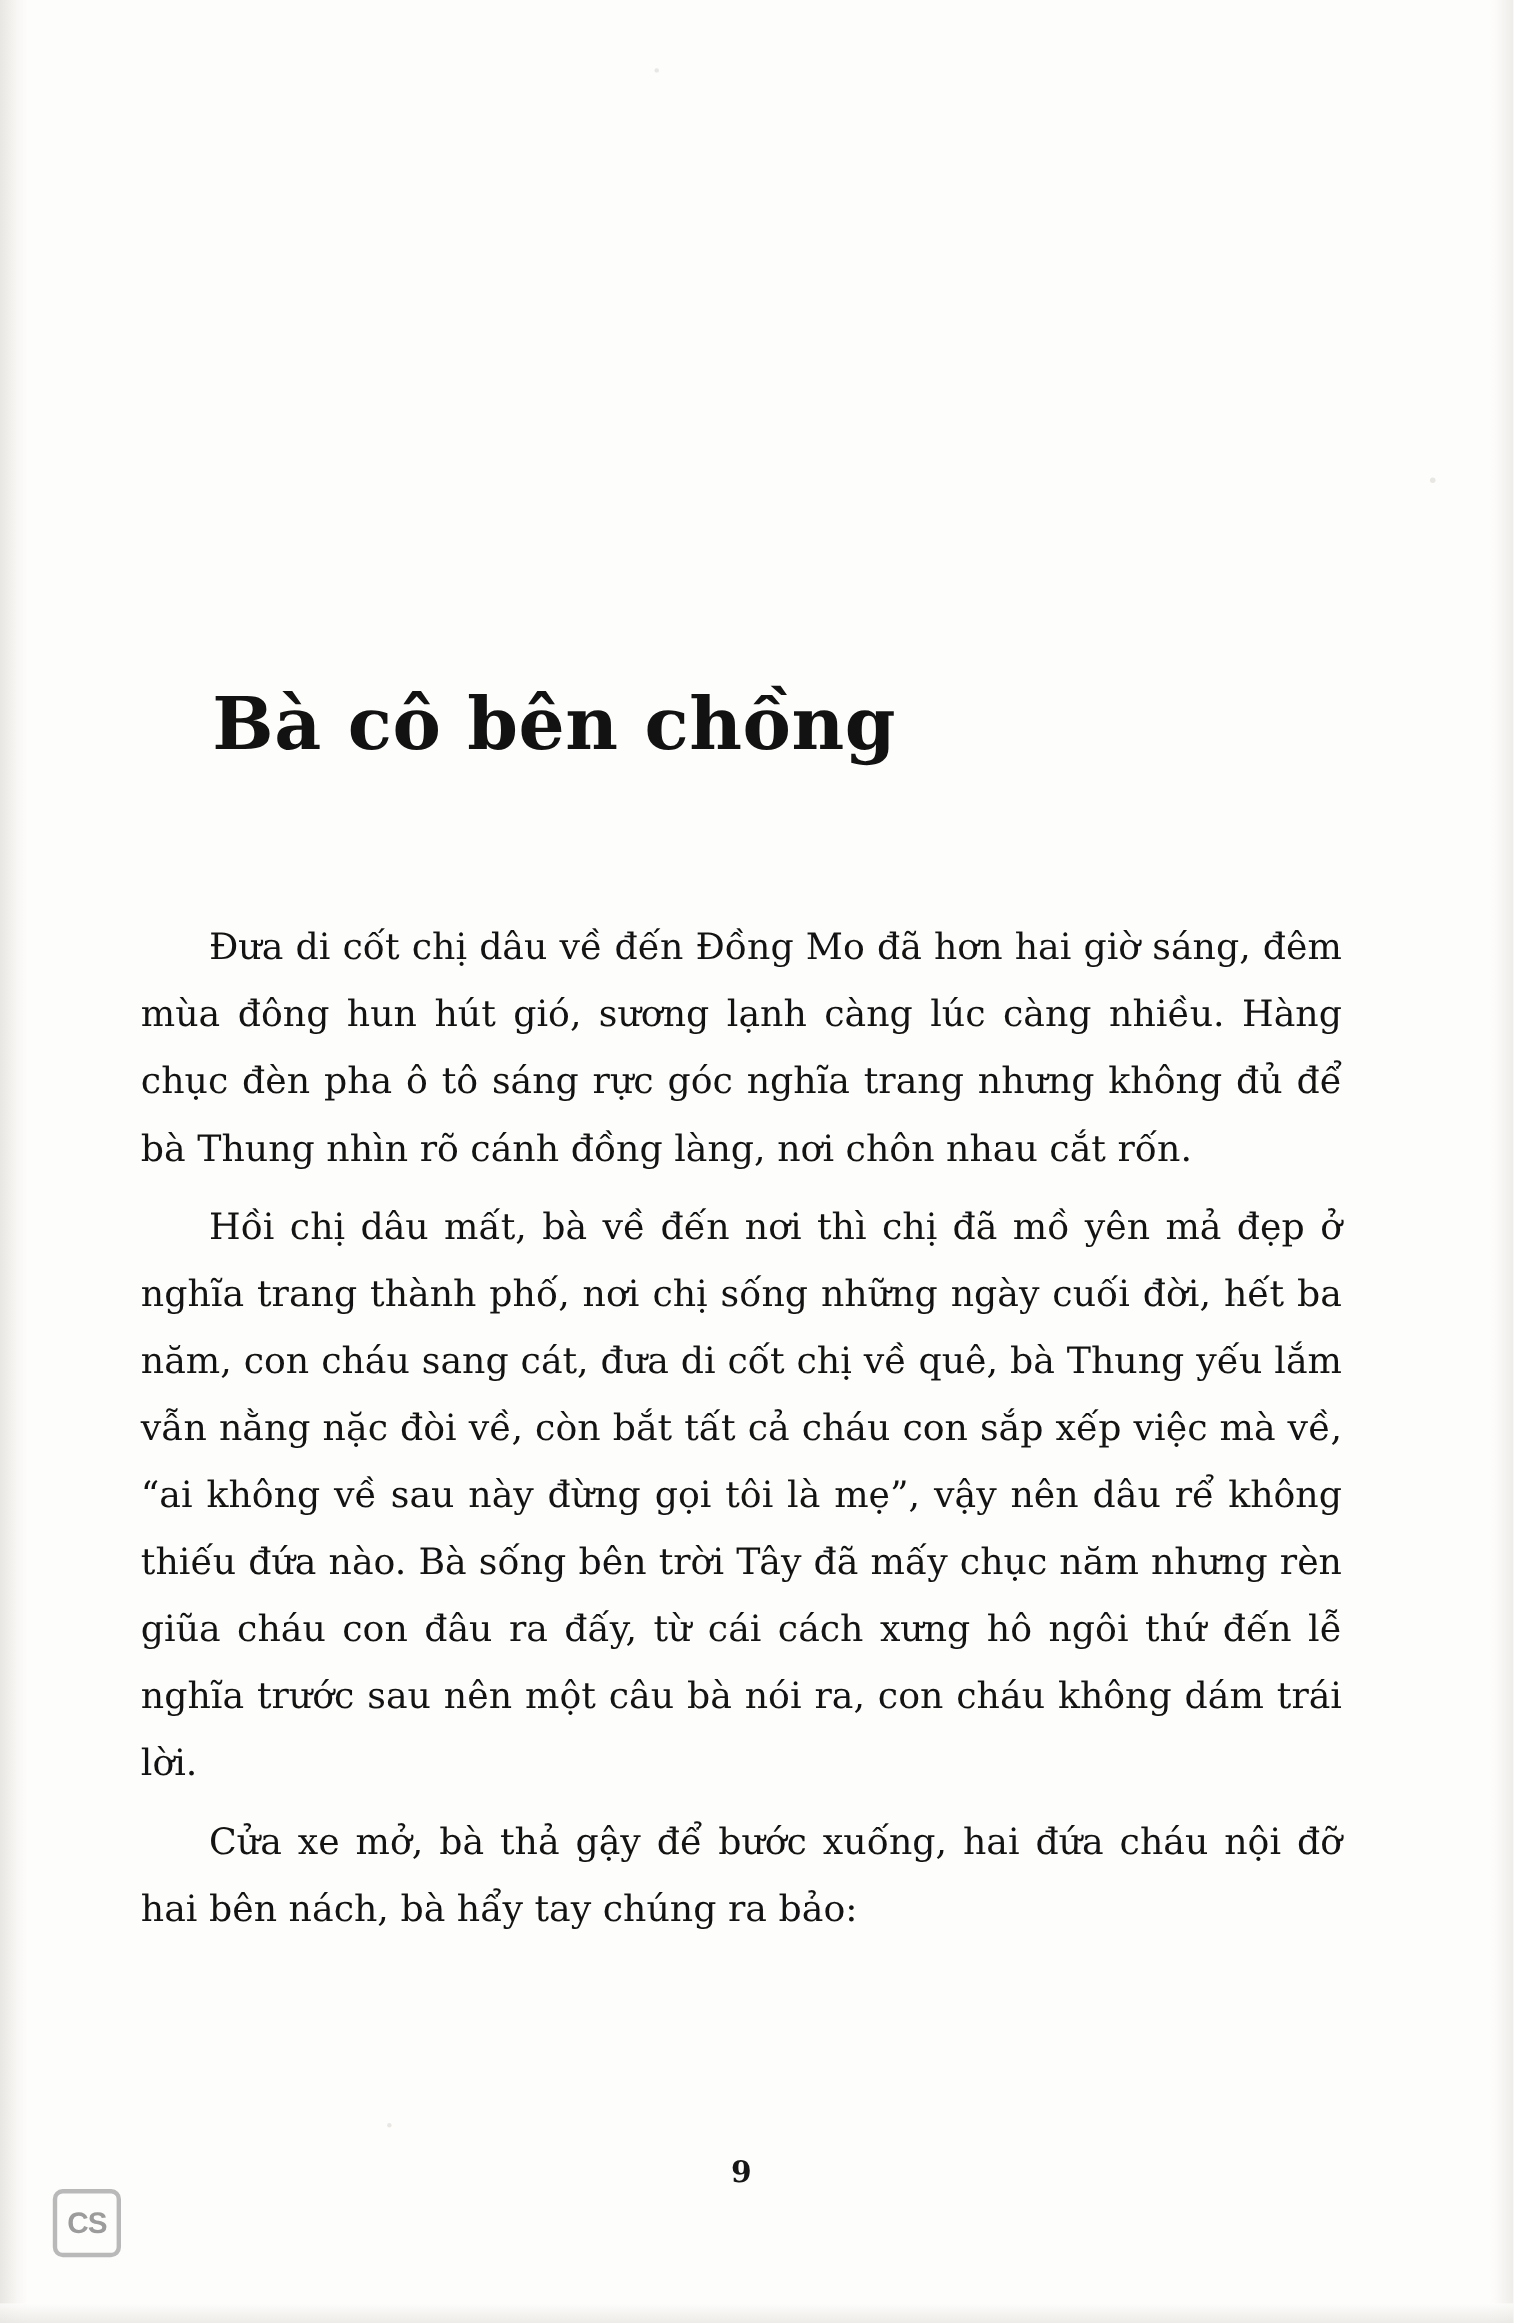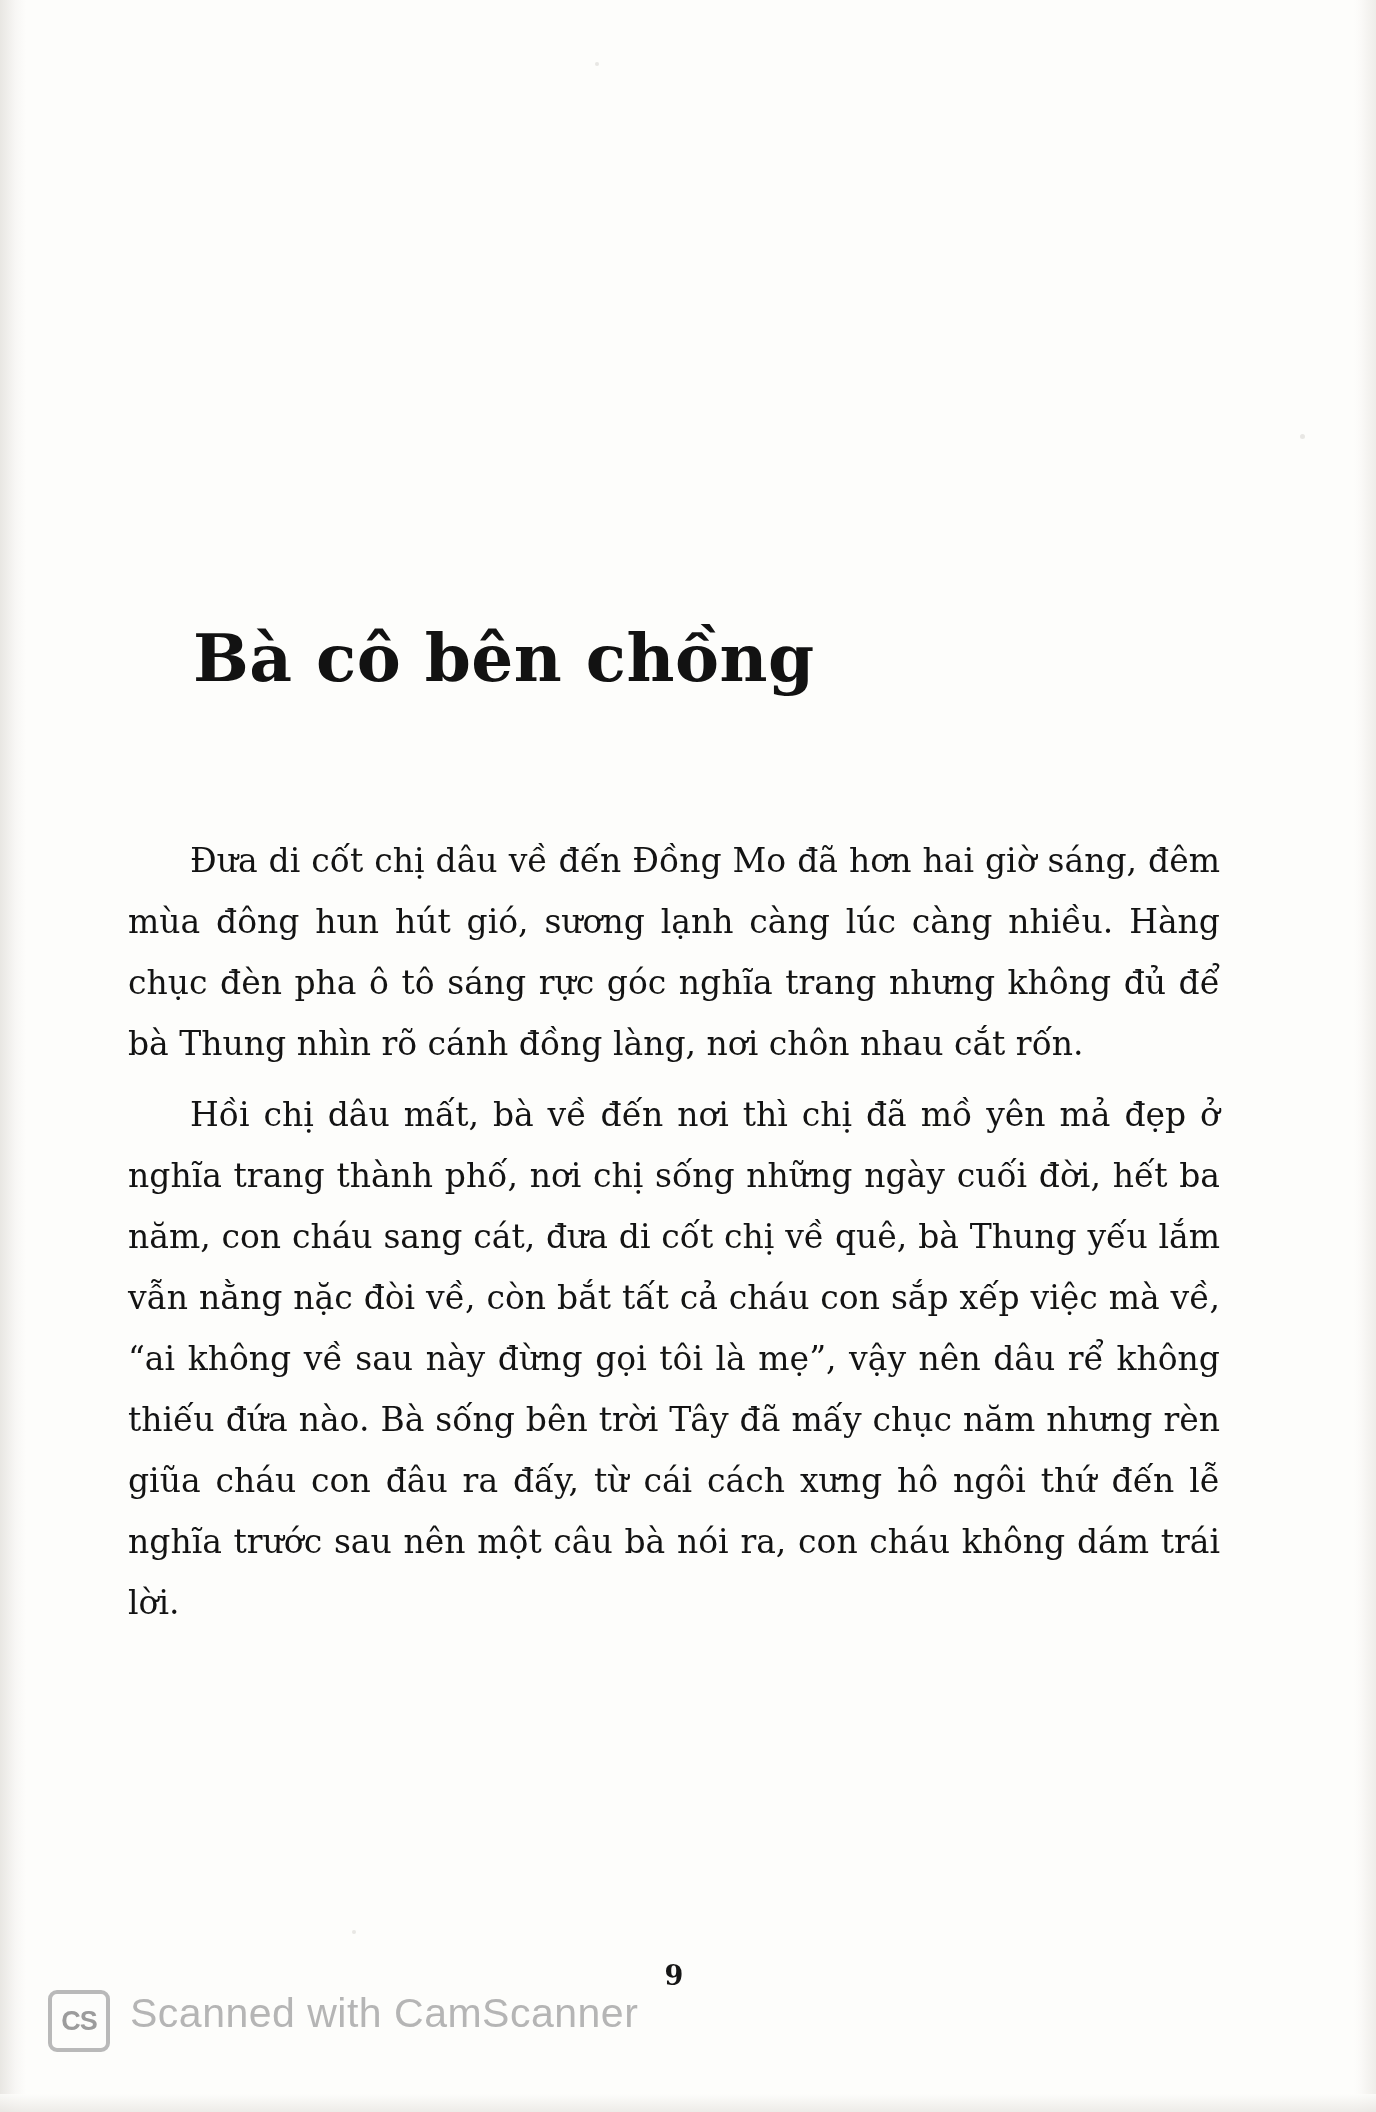--- a/index.html
+++ b/index.html
@@ -151,23 +151,23 @@
   <div class="scan-speckle" style="left:1120px; top:1180px; width:4px; height:4px;"></div>
   <div class="scan-speckle" style="left:352px; top:1930px; width:4px; height:4px;"></div>
 
   <div class="content">
 
     <h1 class="chapter-title">Bà cô bên chồng</h1>
 
     <div class="body-text">
       <p>Đưa di cốt chị dâu về đến Đồng Mo đã hơn hai giờ sáng, đêm mùa đông hun hút gió, sương lạnh càng lúc càng nhiều. Hàng chục đèn pha ô tô sáng rực góc nghĩa trang nhưng không đủ để bà Thung nhìn rõ cánh đồng làng, nơi chôn nhau cắt rốn.</p>
       <p>Hồi chị dâu mất, bà về đến nơi thì chị đã mồ yên mả đẹp ở nghĩa trang thành phố, nơi chị sống những ngày cuối đời, hết ba năm, con cháu sang cát, đưa di cốt chị về quê, bà Thung yếu lắm vẫn nằng nặc đòi về, còn bắt tất cả cháu con sắp xếp việc mà về, “ai không về sau này đừng gọi tôi là mẹ”, vậy nên dâu rể không thiếu đứa nào. Bà sống bên trời Tây đã mấy chục năm nhưng rèn giũa cháu con đâu ra đấy, từ cái cách xưng hô ngôi thứ đến lễ nghĩa trước sau nên một câu bà nói ra, con cháu không dám trái lời.</p>
+      <p>Cửa xe mở, bà thả gậy để bước xuống, hai đứa cháu nội đỡ hai bên nách, bà hẩy tay chúng ra bảo:</p>
     </div>
 
     <div class="page-number">9</div>
   </div>
 
   <div class="watermark">
     <div class="cs-badge">CS</div>
-    <div class="wm-text">Scanned with CamScanner</div>
   </div>
 
 </div>
 
 </body></html>

